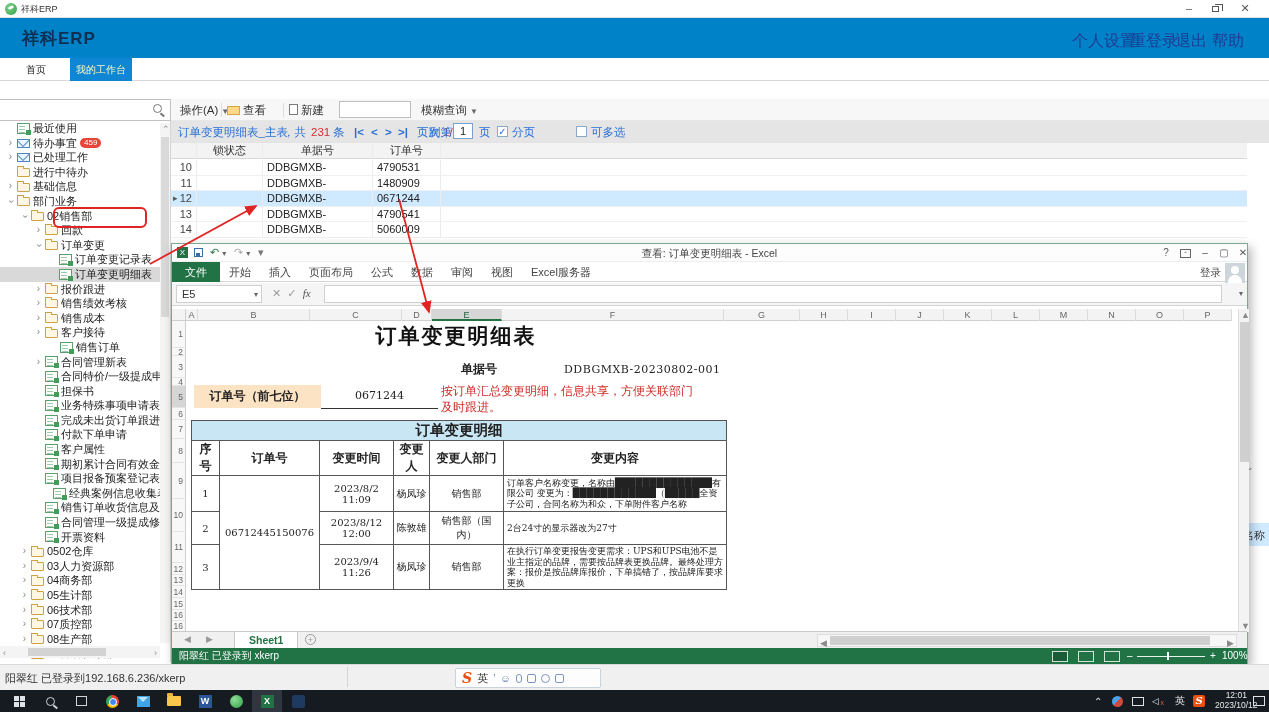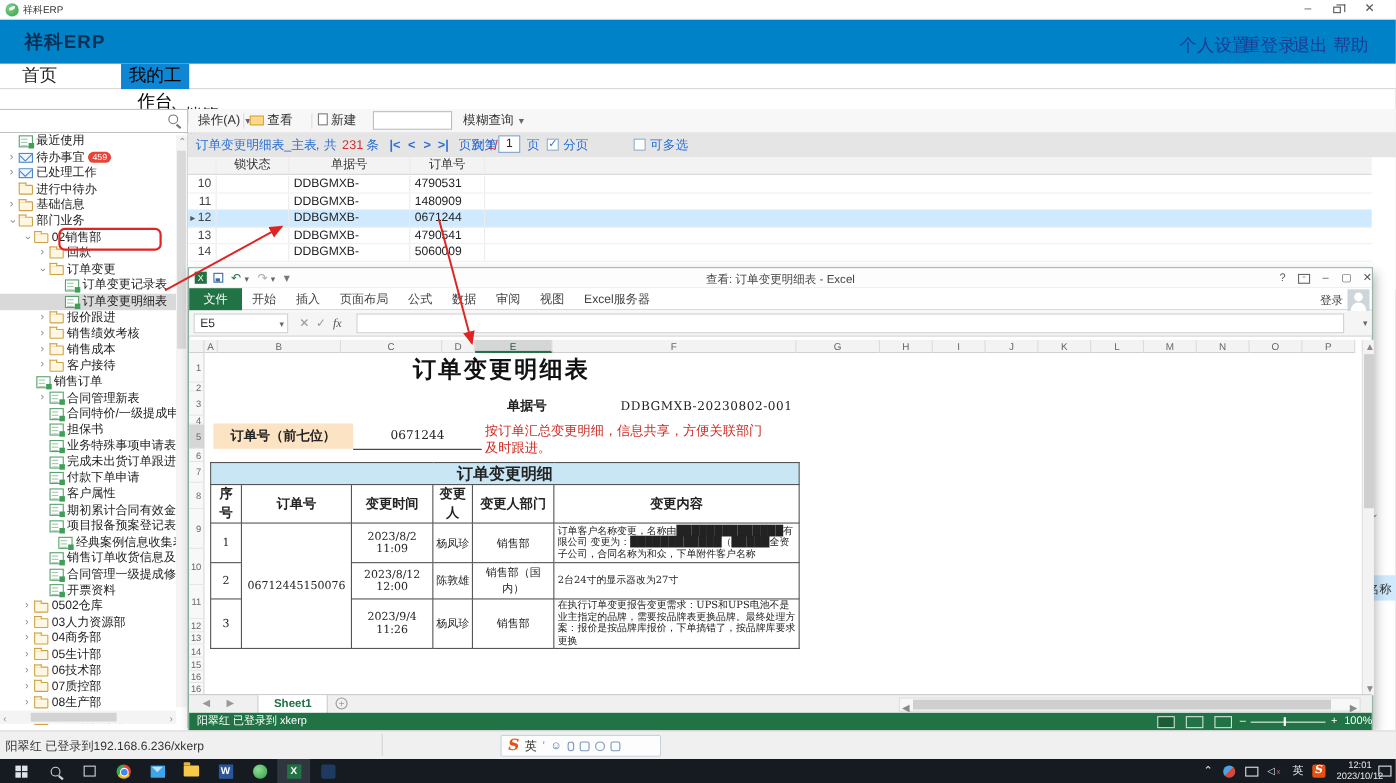--- a/index.html
+++ b/index.html
@@ -18,22 +18,22 @@
   .wc-restore{position:absolute;top:6px;width:7px;height:6px;border:1px solid #555;background:#fff;}
   .wc-restore::before{content:"";position:absolute;left:2px;top:-3px;width:7px;height:6px;border:1px solid #555;border-bottom:none;border-left:none;}
 
   
   .bluebar{left:0;top:18px;width:1269px;height:40px;background:#0082c8;}
   .brand{position:absolute;left:22px;top:9px;font-size:17px;font-weight:bold;color:#0d2f52;letter-spacing:1px;}
   .hlink{position:absolute;top:13px;font-size:16px;color:#1c3c94;cursor:pointer;}
 
   
   .tabrow{left:0;top:58px;width:1269px;height:23px;background:#fff;border-bottom:1px solid #d8d8d8;}
-  .ntab{position:absolute;top:0;height:23px;line-height:23px;text-align:center;font-size:16px;color:#222;cursor:pointer;}
-  .ntab.active{background:#0e86d3;color:#000000;margin-left:40px;}
+  .ntab{position:absolute;top:0;height:23px;line-height:23px;text-align:center;font-size:10px;color:#222;cursor:pointer;}
+  .ntab.active{background:#0e86d3;color:#fef9c3;}
 
   
   .minibar{left:0;top:81px;width:1269px;height:18px;background:#fafafa;border-bottom:1px solid #e4e4e4;font-size:11px;color:#333;}
   .mini-item{position:absolute;top:2px;height:14px;line-height:14px;cursor:pointer;}
   .blue-glyph{color:#2a6fd6;font-size:10px;margin-right:2px;}
 
   
   .side-search{left:0;top:99px;width:171px;height:22px;background:#fff;border:1px solid #c2c2c2;border-left:none;}
   .side-search .mag{position:absolute;right:8px;top:4px;width:9px;height:9px;border:1.5px solid #777;border-radius:50%;}
   .side-search .mag::after{content:"";position:absolute;right:-4px;bottom:-3px;width:5px;height:1.5px;background:#777;transform:rotate(40deg);}
@@ -288,21 +288,21 @@
       <div class="side-item" style="padding-left: 32px;">
         <span class="chev">›</span>
         <span class="ic ic-folder"></span>
         <span>销售成本</span>
       </div>
       <div class="side-item" style="padding-left: 32px;">
         <span class="chev">›</span>
         <span class="ic ic-folder"></span>
         <span>客户接待</span>
       </div>
-      <div class="side-item" style="padding-left: 20px;">
+      <div class="side-item" style="padding-left: 47px;">
         <span class="chev"></span>
         <span class="ic ic-form"></span>
         <span>销售订单</span>
       </div>
       <div class="side-item" style="padding-left: 32px;">
         <span class="chev">›</span>
         <span class="ic ic-form"></span>
         <span>合同管理新表</span>
       </div>
       <div class="side-item" style="padding-left: 32px;">

